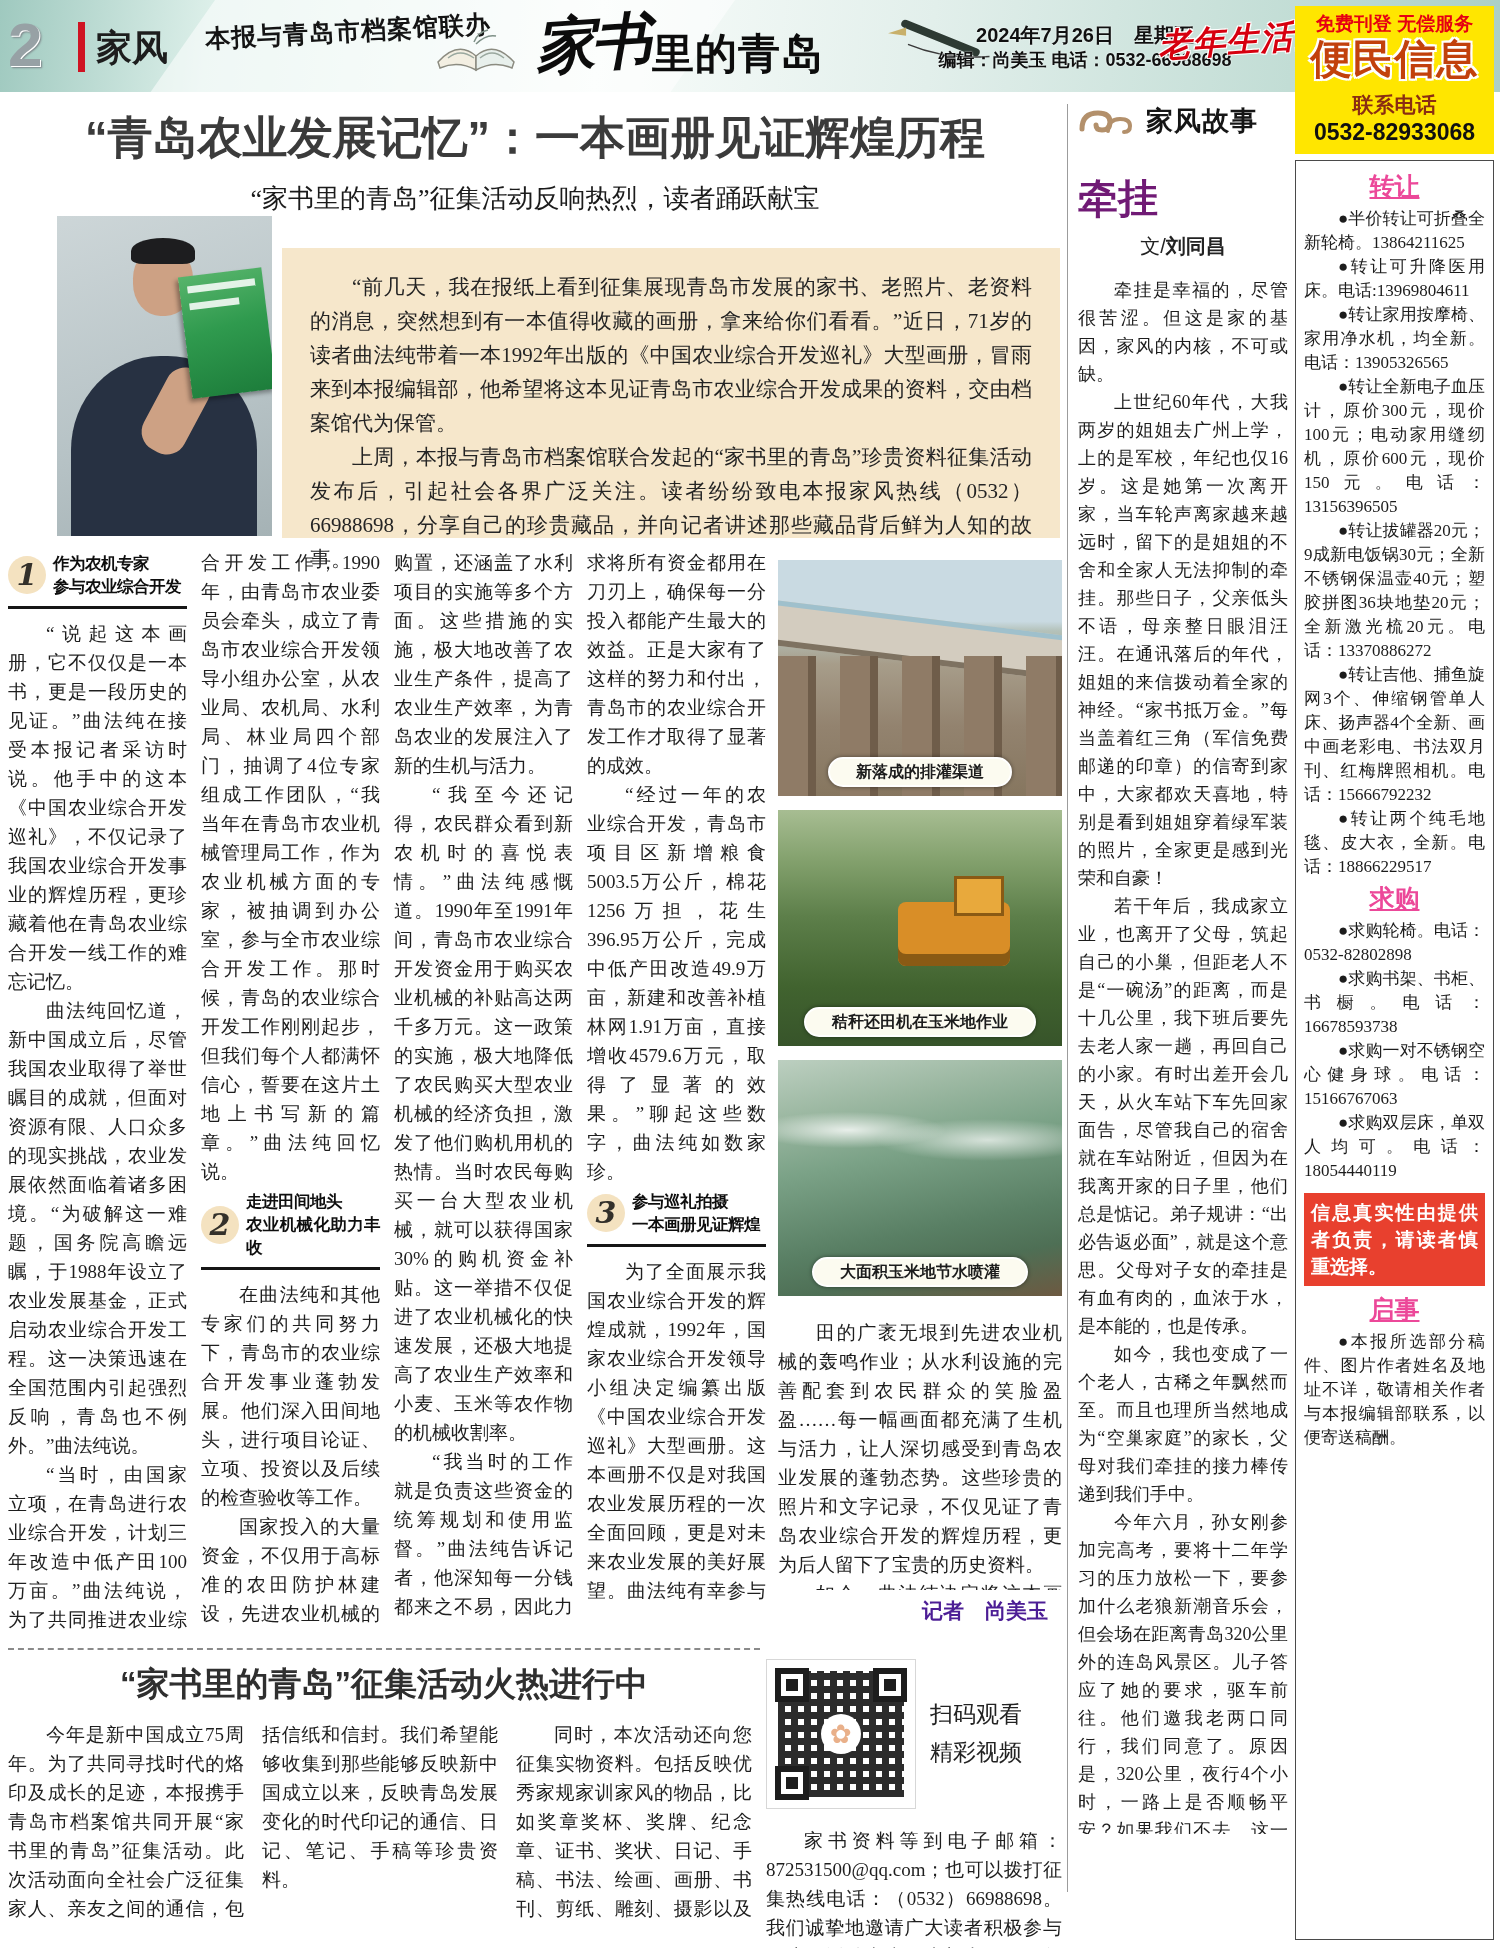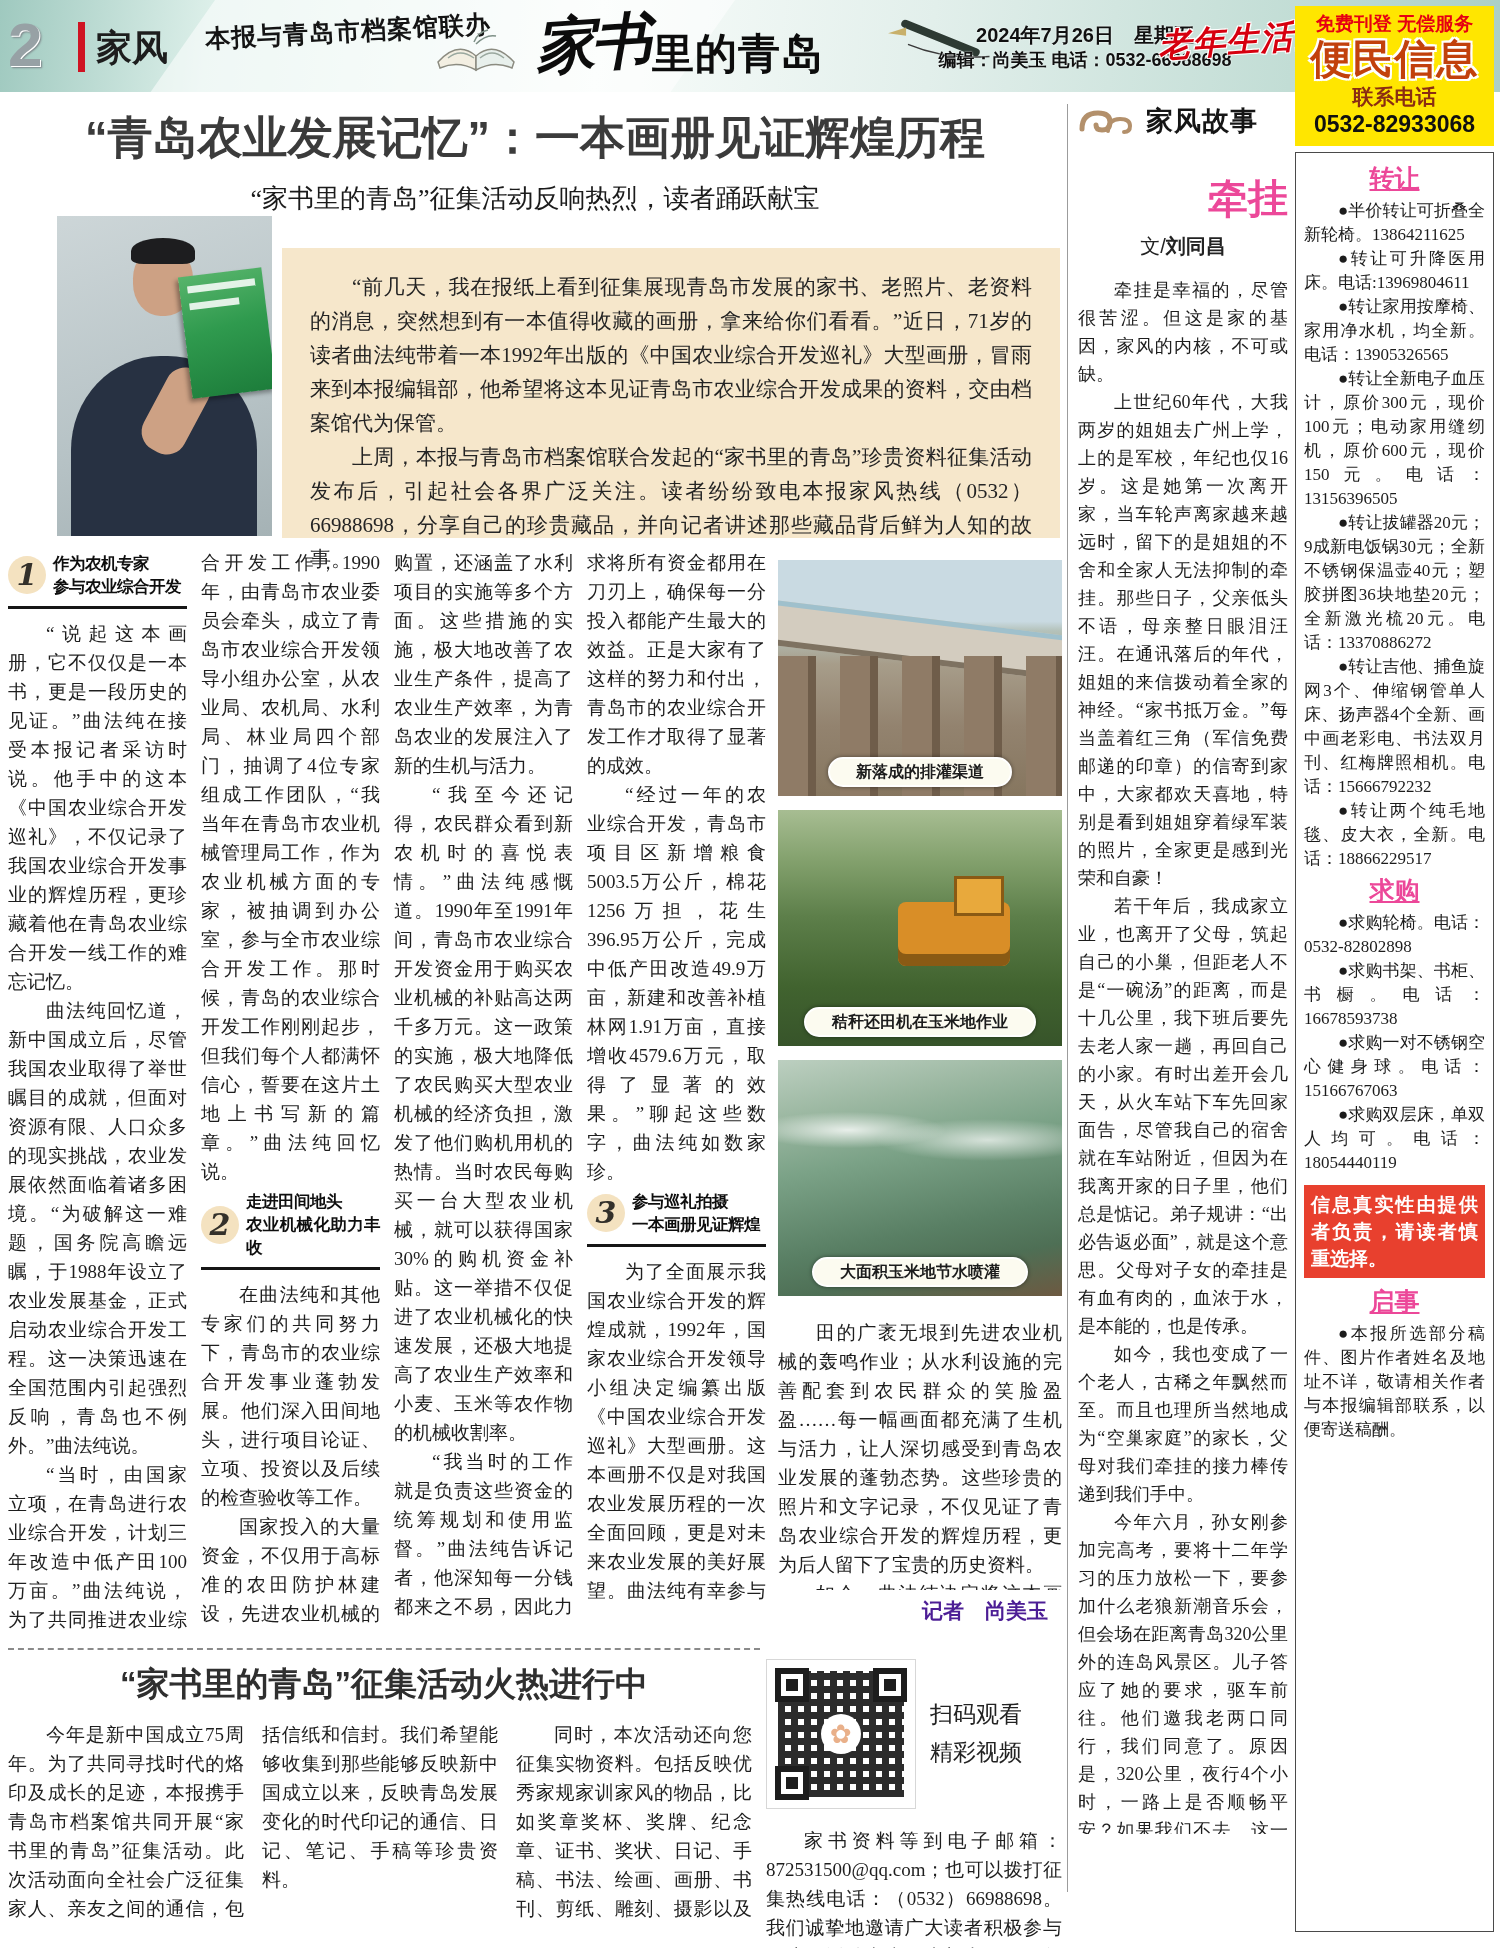--- a/index.html
+++ b/index.html
@@ -110,33 +110,33 @@
     background:#fff;color:#e9b08a;font:700 26px/40px "DejaVu Sans",sans-serif;text-align:center;}
   .qrcap{font:400 23px/38px "Liberation Serif",serif;color:#222;}
   .b4text{height:122px;overflow:hidden;font:400 19px/29px "Liberation Serif",serif;text-align:justify;color:#1e1e1e;margin-top:8px;}
   .b4text p{margin:0;text-indent:2em;}
 
   
   .vrule{position:absolute;left:1067px;top:104px;width:0;height:1788px;border-left:1px solid #9c9c9c;}
   .story{position:absolute;left:1078px;top:104px;width:210px;}
   .story-head{display:flex;align-items:center;gap:10px;}
   .story-head .tag{font:900 27px/34px "Liberation Sans",sans-serif;color:#151515;letter-spacing:1px;}
-  .story-title{text-align:right;font:700 40px/52px "Liberation Sans",sans-serif;color:#ec4899;margin-top:34px;}
+  .story-title{text-align:left;font:700 40px/52px "Liberation Sans",sans-serif;color:#701a75;margin-top:34px;}
   .story-byline{text-align:center;font:400 20px/28px "Liberation Sans",sans-serif;color:#222;margin:8px 0 16px;}
   .story-byline b{font-weight:900;}
   .story-body{height:1558px;overflow:hidden;font:400 18px/28px "Liberation Serif",serif;text-align:justify;color:#1d1d1d;}
   .story-body p{margin:0;text-indent:2em;}
 
   
   .sidebar{position:absolute;left:1295px;top:6px;width:199px;}
   .yellowbox{background:#ffe600;text-align:center;padding:6px 2px 8px;}
   .freeline{font:800 19px/24px "Liberation Sans",sans-serif;color:#e60012;}
   .sbtitle{font:900 41px/46px "Liberation Sans",sans-serif;color:#c2410c;letter-spacing:1px;
     text-shadow:-2px -2px 0 #fff,2px -2px 0 #fff,-2px 2px 0 #fff,2px 2px 0 #fff,0 2px 0 #fff,0 -2px 0 #fff;}
-  .contactlbl{font:700 21px/26px "Liberation Serif",serif;color:#8a2d12;margin-top:2px;}
+  .contactlbl{font:700 21px/26px "Liberation Serif",serif;color:#8a2d12;margin-top:10px;}
   .contactph{font:900 23px/28px "Liberation Sans",sans-serif;color:#101010;}
   .sidebox{margin-top:6px;border:1px solid #4a4a4a;padding:6px 8px;height:1780px;overflow:hidden;box-sizing:border-box;background:#fff;}
   .adhead{text-align:center;font:800 25px/34px "Liberation Sans",sans-serif;color:#ec4899;margin:2px 0 4px;text-decoration:underline;}
   .ad{margin:0;text-indent:2em;font:400 17px/24px "Liberation Serif",serif;text-align:justify;color:#1c1c1c;}
   .noticebox{background:#e8402e;color:#fff;font:800 19px/27px "Liberation Sans",sans-serif;
     padding:6px 7px;margin:10px 0 6px;text-align:justify;}
 </style>
 </head>
 <body>
 

